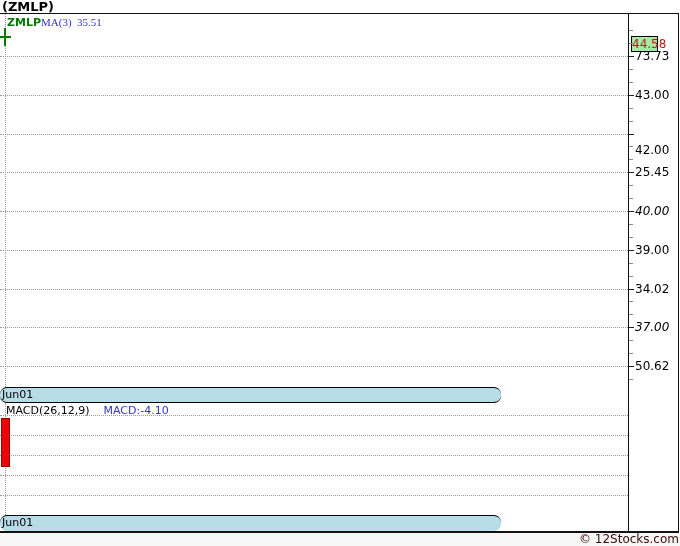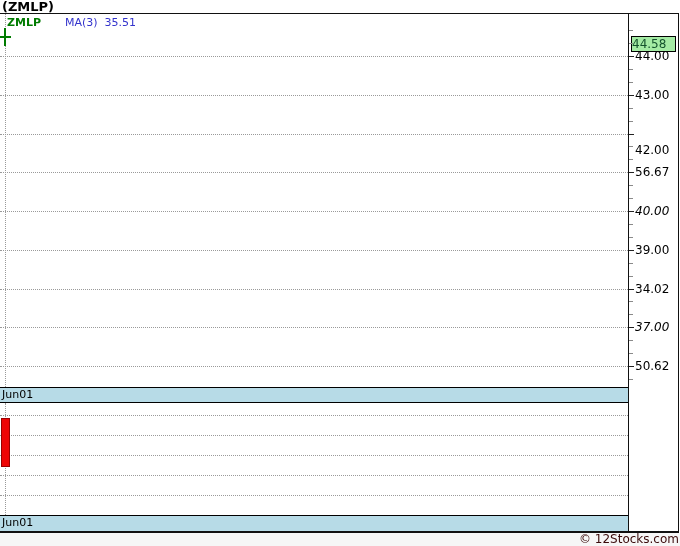--- a/index.html
+++ b/index.html
@@ -13,32 +13,32 @@
   .price-axis{position:absolute;top:14px;left:629px;width:51px;height:373px;}
   .macd-plot{position:absolute;top:403px;left:0;width:628px;height:112px;}
   .macd-axis{position:absolute;top:403px;left:629px;width:51px;height:112px;}
   .hgrid{position:absolute;left:0;width:628px;height:0;border-top:1px dotted #9a9a9a;}
   .vgrid{position:absolute;top:0;bottom:0;left:5px;width:0;border-left:1px dotted #9a9a9a;}
   .tick-major{position:absolute;left:0;width:5px;height:1px;background:#222;}
   .tick-minor{position:absolute;left:0;width:4px;height:1px;background:#8a8a8a;}
   .axis-label{position:absolute;left:6px;font-size:12px;line-height:16px;color:#000;white-space:nowrap;}
   .legend{position:absolute;top:2px;left:7px;font-size:11px;white-space:nowrap;}
   .legend .ticker{color:#007b00;font-weight:bold;}
-  .legend .ma{color:#3333cc;margin-left:24px;}
+  .legend .ma{color:#3333cc;margin-left:0;font-family:Liberation Serif, serif;}
   .macd-legend{position:absolute;top:1px;left:6px;font-size:11px;white-space:nowrap;}
   .macd-legend .name{color:#000;}
   .macd-legend .val{color:#3333cc;margin-left:14px;}
   .cross-v{position:absolute;left:4px;width:2px;background:#007b00;}
   .cross-h{position:absolute;left:0;width:11px;height:2px;background:#007b00;}
-  .last-price-box{position:absolute;left:2px;width:45px;height:16px;box-sizing:border-box;
+  .last-price-box{position:absolute;left:2px;width:27px;height:16px;box-sizing:border-box;
         background:#a4eba4;border:1px solid #000;font-size:12px;line-height:14px;
-        text-align:left;color:#14532d;}
-  .date-band{position:absolute;left:0;width:629px;height:16px;box-sizing:border-box;
+        text-align:right;color:#b91c1c;}
+  .date-band{position:absolute;left:0;width:501px;height:16px;box-sizing:border-box;
         background:#b7dbe7;border-top:1px solid #000;border-bottom:1px solid #000;
-        font-size:11px;line-height:13px;color:#000;padding-left:2px;}
+        font-size:11px;line-height:13px;color:#000;padding-left:2px;border-radius:7px;}
   .band-top{top:387px;}
   .band-bottom{top:515px;border-bottom:none;}
   .macd-bar{position:absolute;background:#ee0505;border:1px solid #990000;box-sizing:border-box;}
   .footer-strip{position:absolute;top:533px;left:0;width:680px;height:13px;background:#f6f6f6;}
   .credit{position:absolute;right:1px;top:0;font-size:12px;line-height:13px;color:#3b0b0b;}
 </style>
 </head>
 <body>
 
 <div class="page">
@@ -61,27 +61,27 @@
       <div class="hgrid" style="top: 197px;"></div>
       <div class="hgrid" style="top: 235.75px;"></div>
       <div class="hgrid" style="top: 274.5px;"></div>
       <div class="hgrid" style="top: 313.25px;"></div>
       <div class="hgrid" style="top: 352px;"></div>
     </div>
 
   <div class="price-axis">
     <div class="last-price-box" style="top: 21.525px;">44.58</div>
   <div class="tick-major" style="top: 42px;"></div>
-      <div class="axis-label" style="top: 34px;">44.00</div>
+      <div class="axis-label" style="top: 34px;">73.73</div>
       <div class="tick-major" style="top: 80.75px;"></div>
       <div class="axis-label" style="top: 72.75px;">43.00</div>
       <div class="tick-major" style="top: 119.5px;"></div>
       <div class="axis-label" style="top: 111.5px; margin-top: 16px;">42.00</div>
       <div class="tick-major" style="top: 158.25px;"></div>
-      <div class="axis-label" style="top: 150.25px;">56.67</div>
+      <div class="axis-label" style="top: 150.25px;">25.45</div>
       <div class="tick-major" style="top: 197px;"></div>
       <div class="axis-label" style="top: 189px; font-style: italic;">40.00</div>
       <div class="tick-major" style="top: 235.75px;"></div>
       <div class="axis-label" style="top: 227.75px;">39.00</div>
       <div class="tick-major" style="top: 274.5px;"></div>
       <div class="axis-label" style="top: 266.5px;">34.02</div>
       <div class="tick-major" style="top: 313.25px;"></div>
       <div class="axis-label" style="top: 305.25px; font-style: italic;">37.00</div>
       <div class="tick-major" style="top: 352px;"></div>
       <div class="axis-label" style="top: 344px;">50.62</div>
@@ -105,20 +105,23 @@
       <div class="tick-minor" style="top: 339.083px;"></div>
       <div class="tick-minor" style="top: 364.917px;"></div>
     </div>
 
   <div class="date-band band-top">
     <span>Jun01</span>
   </div>
 
   <div class="macd-plot">
     <div class="vgrid"></div>
+    <div class="macd-legend">
+      <span class="name">MACD(26,12,9)</span><span class="val">MACD:-4.10</span>
+    </div>
   <div class="hgrid" style="top: 12px;"></div>
       <div class="hgrid" style="top: 32px;"></div>
       <div class="hgrid" style="top: 52px;"></div>
       <div class="hgrid" style="top: 72px;"></div>
       <div class="hgrid" style="top: 92px;"></div>
       <div class="macd-bar" style="left: 1px; width: 9px; top: 15px; height: 49px;"></div>
     </div>
 
 
   <div class="date-band band-bottom">

